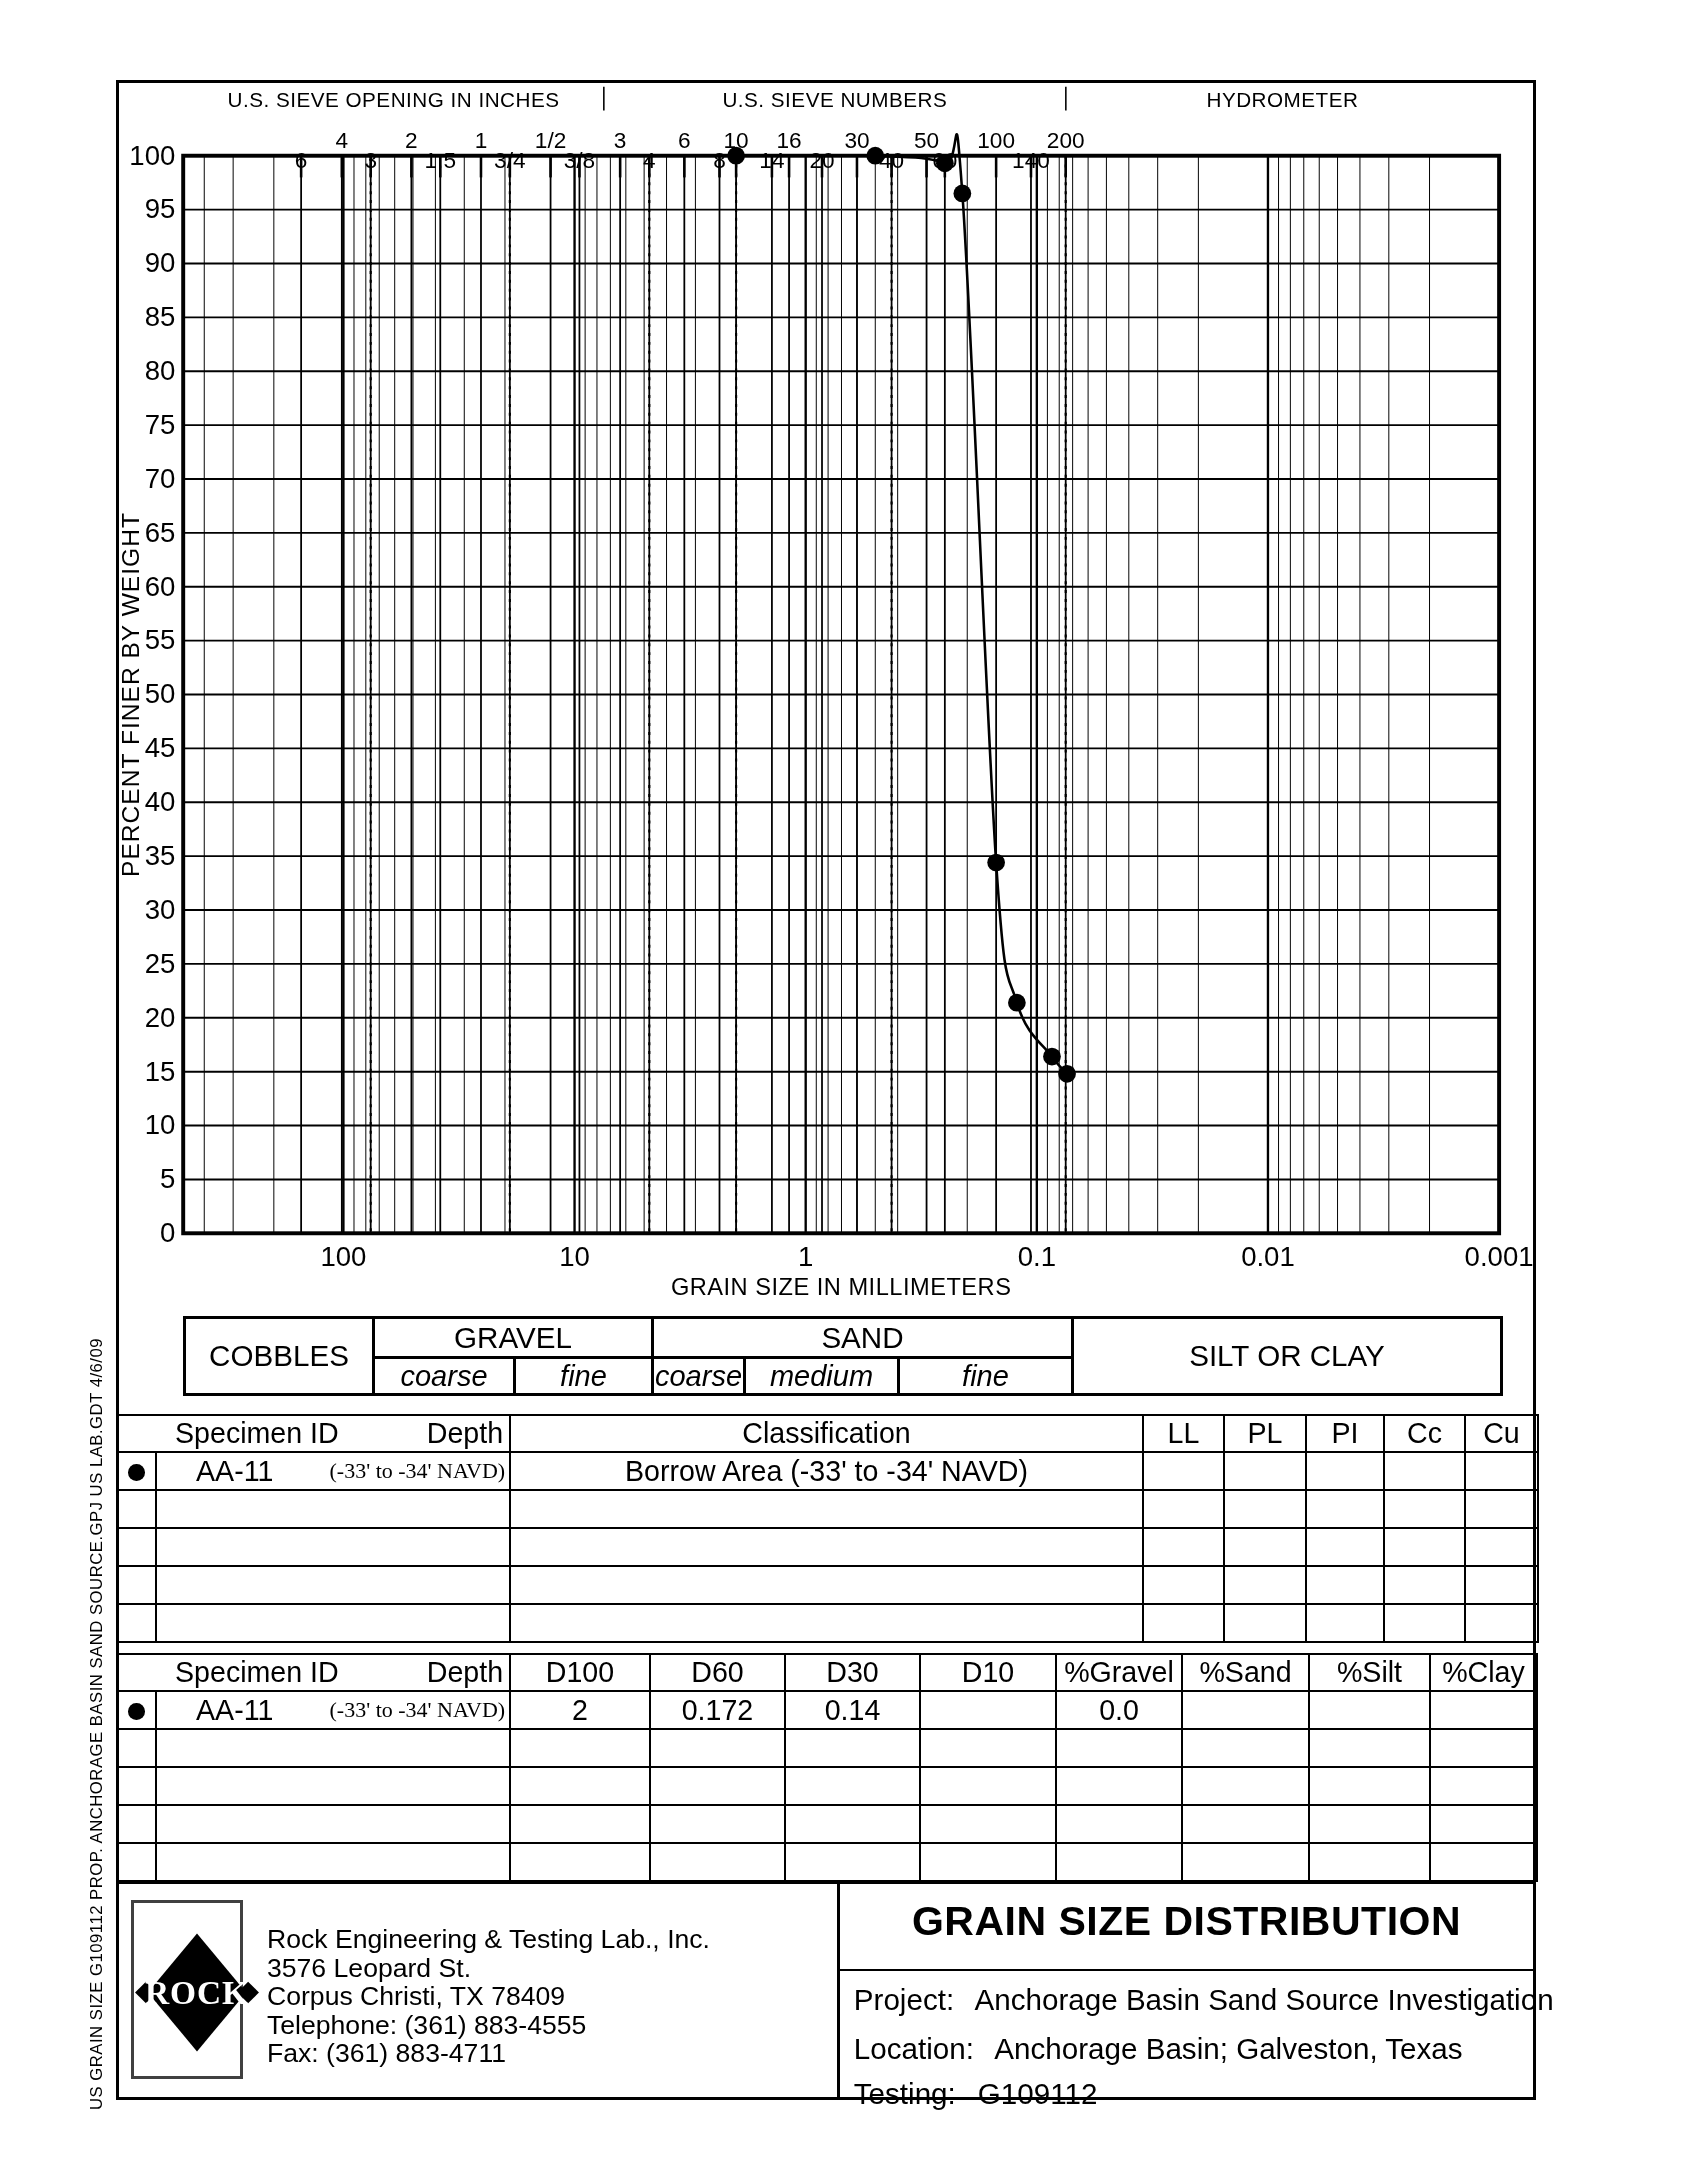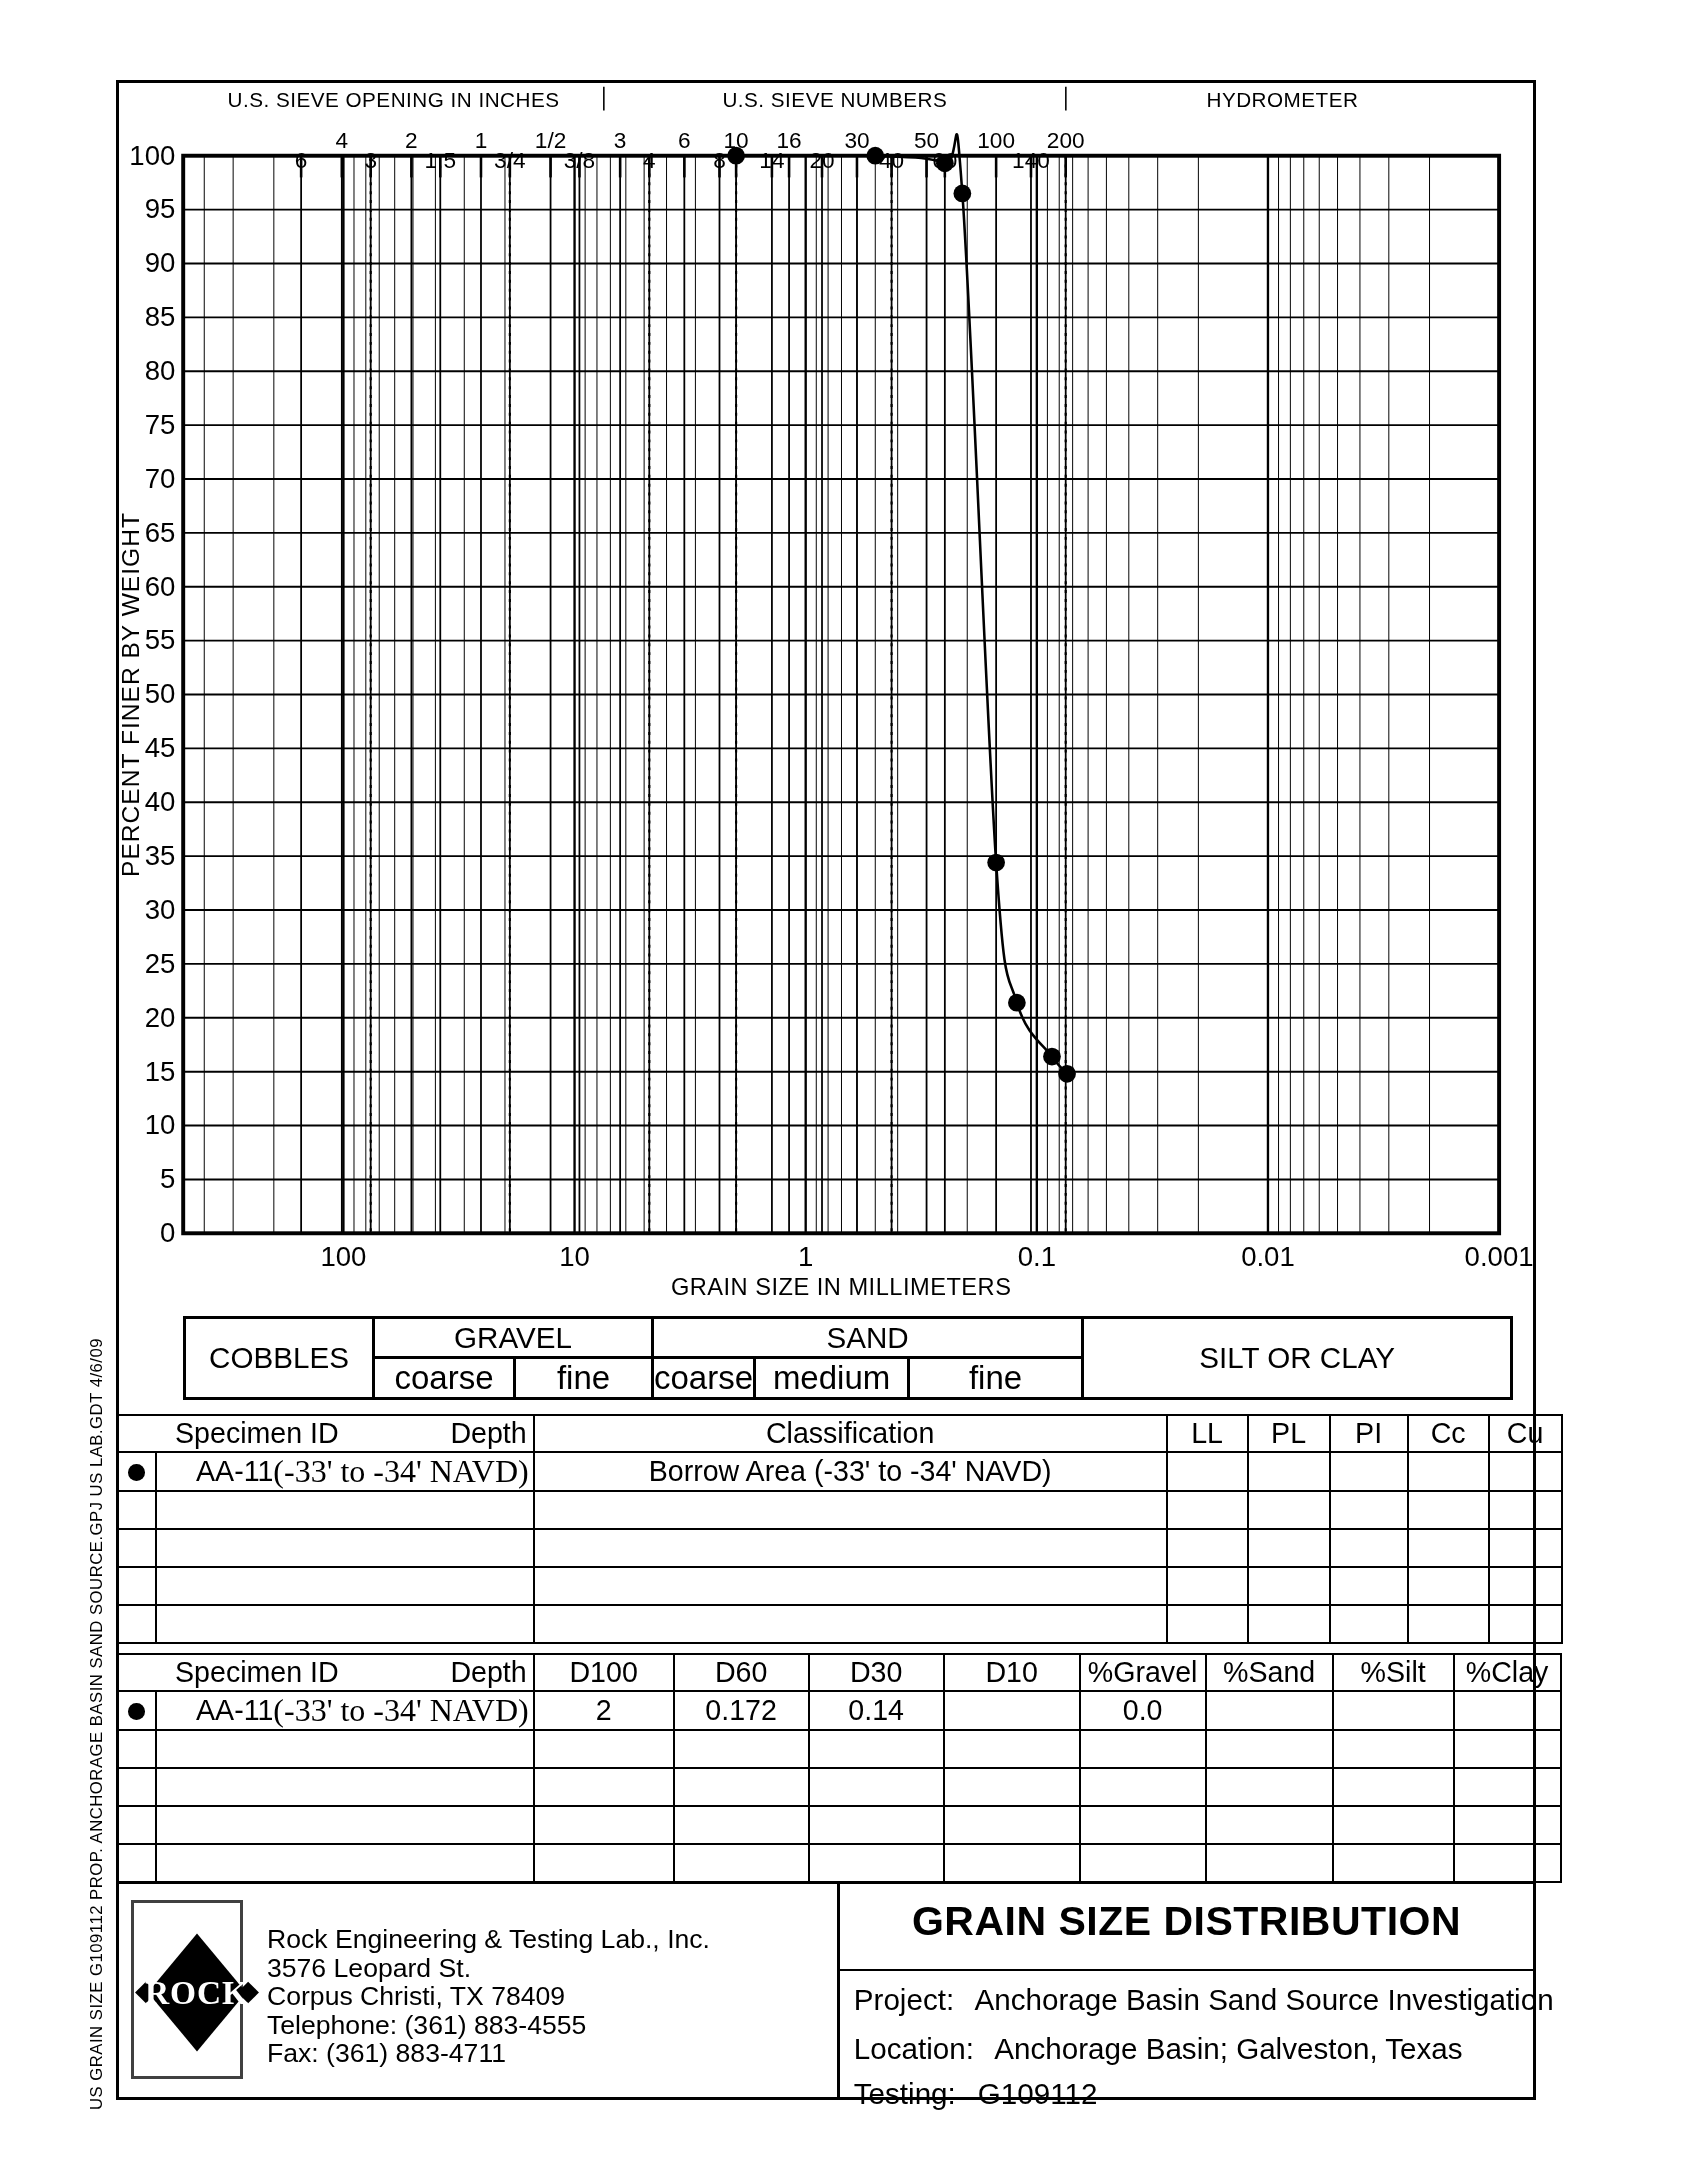--- a/index.html
+++ b/index.html
@@ -12,37 +12,37 @@
   
   #sidebar-text{position:absolute;left:87px;top:2110px;width:788px;height:21.7px;
         transform:rotate(-90deg);transform-origin:0 0;
         font-size:16.7px;letter-spacing:0.5px;white-space:nowrap;}
 
   
   #fraction-bar{position:absolute;left:183px;top:1316px;}
   #fraction-bar table{border-collapse:collapse;table-layout:fixed;}
   #fraction-bar td{border:3px solid #000;text-align:center;padding:0;box-sizing:border-box;}
   .frac-group{font-size:29.6px;height:40px;}
-  .frac-sub{font-size:33px;height:37px;}
+  .frac-sub{font-size:29px;height:37px;font-style:italic;}
   .frac-span{font-size:29.6px;}
 
   
   .dtable{border-collapse:collapse;table-layout:fixed;position:absolute;left:116px;}
   .dtable td,.dtable th{border:2.5px solid #000;padding:0;box-sizing:border-box;
         font-size:28.6px;font-weight:normal;text-align:center;overflow:hidden;white-space:nowrap;}
   .dtable th{height:37px;}
   .dtable td{height:38px;}
   #classification-table{top:1414px;}
   #gradation-table{top:1653px;}
   .hdr-specdepth{display:flex;justify-content:space-between;align-items:center;
         padding:0 5.9px 0 57px;}
   .cell-specdepth{display:flex;justify-content:space-between;align-items:center;
         padding:0 3.9px 0 39px;}
   .spec-id{font-weight:normal;}
-  .depth-val{font-family:"Liberation Serif",serif;font-size:32px;}
+  .depth-val{font-family:"Liberation Serif",serif;font-size:22px;}
   .bold-val{font-weight:bold;}
   .marker-dot{display:inline-block;width:16.7px;height:16.7px;border-radius:50%;background:#000;}
 
   
   #footer-box{position:absolute;left:116px;top:1881px;width:1420px;height:219px;
         border:3.9px solid #000;box-sizing:border-box;display:flex;}
   #footer-left{position:relative;width:718px;height:100%;box-sizing:border-box;}
   #footer-right{position:relative;flex:1;height:100%;border-left:3px solid #000000;box-sizing:border-box;}
   #logo-box{position:absolute;left:11.8px;top:15.8px;width:112px;height:179px;
         border:3px solid #404040;box-sizing:border-box;}

